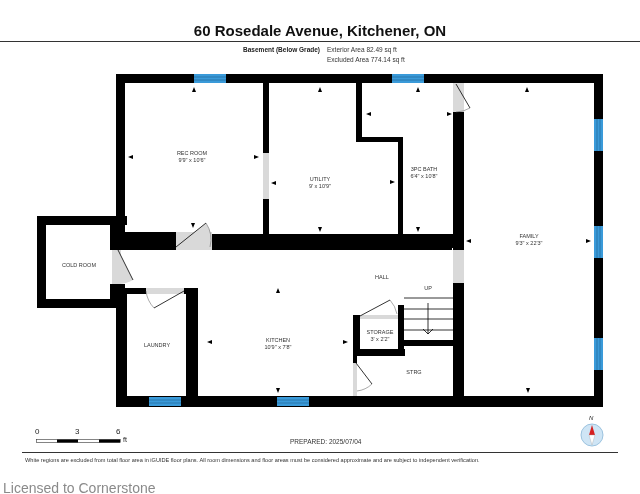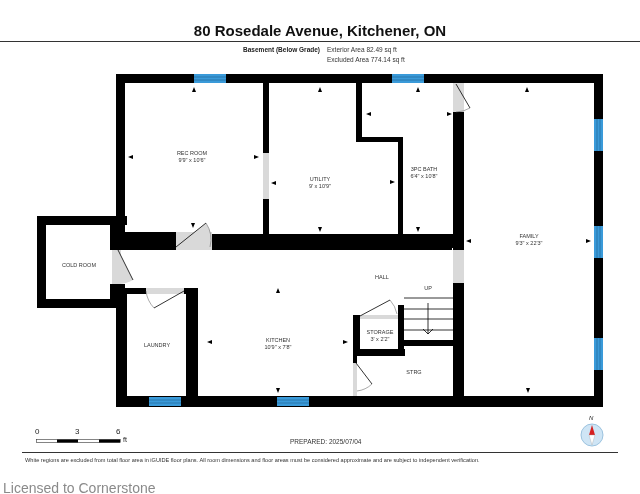--- a/index.html
+++ b/index.html
@@ -14,21 +14,21 @@
   .scale-num { position:absolute; font-size:8px; top:-3px; }
   .prepared { position:absolute; left:290px; top:438px; font-size:6.5px; color:#333; }
   .rule-bottom { position:absolute; left:22px; top:452px; width:596px; height:1px; background:#333; }
   .disclaimer { position:absolute; left:25px; top:457px; font-size:5.6px; color:#333; white-space:nowrap; }
   .license { position:absolute; left:3px; top:480px; font-size:14px; color:#8a8a8a; }
   .compass { position:absolute; left:579px; top:416px; }
 </style>
 </head>
 <body>
 
-<div class="title">80 Rosedale Avenue, Kitchener, ON</div>
+<div class="title">60 Rosedale Avenue, Kitchener, ON</div>
 <div class="rule-top"></div>
 <div class="sub-label">Basement (Below Grade)</div>
 <div class="sub-area" style="top:46px">Exterior Area 82.49 sq ft</div>
 <div class="sub-area" style="top:56px">Excluded Area 774.14 sq ft</div>
 
 <svg class="plan" viewBox="0 0 640 494" width="640" height="494">
   <defs>
     <g id="win-h">
         <rect x="0" y="0" width="32" height="9" fill="#3a9ad9"></rect>
         <line x1="0" y1="3" x2="32" y2="3" stroke="#1e5f8e" stroke-width="0.6"></line>

